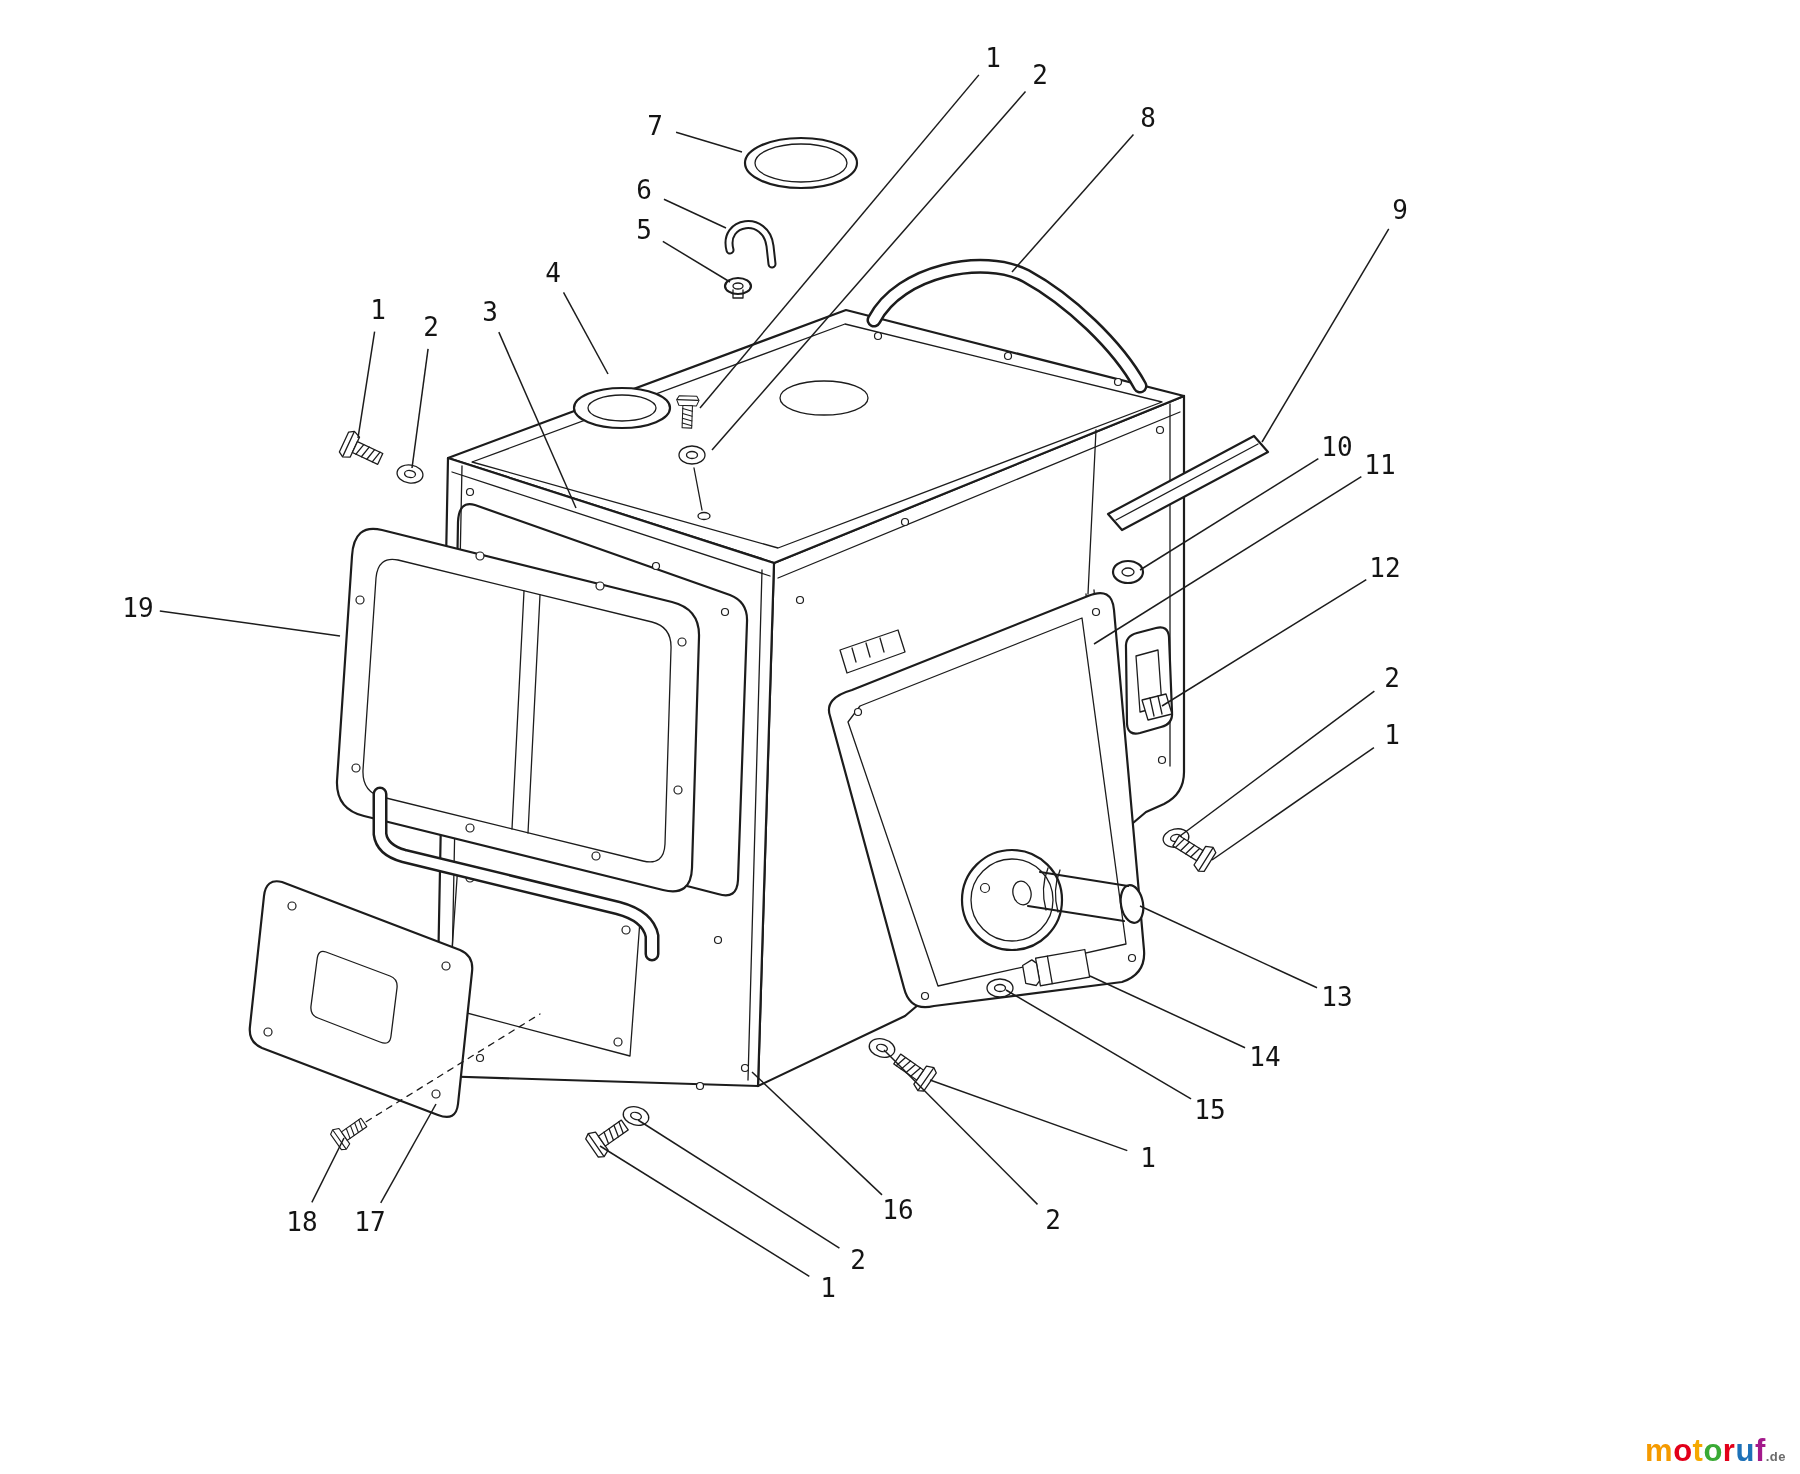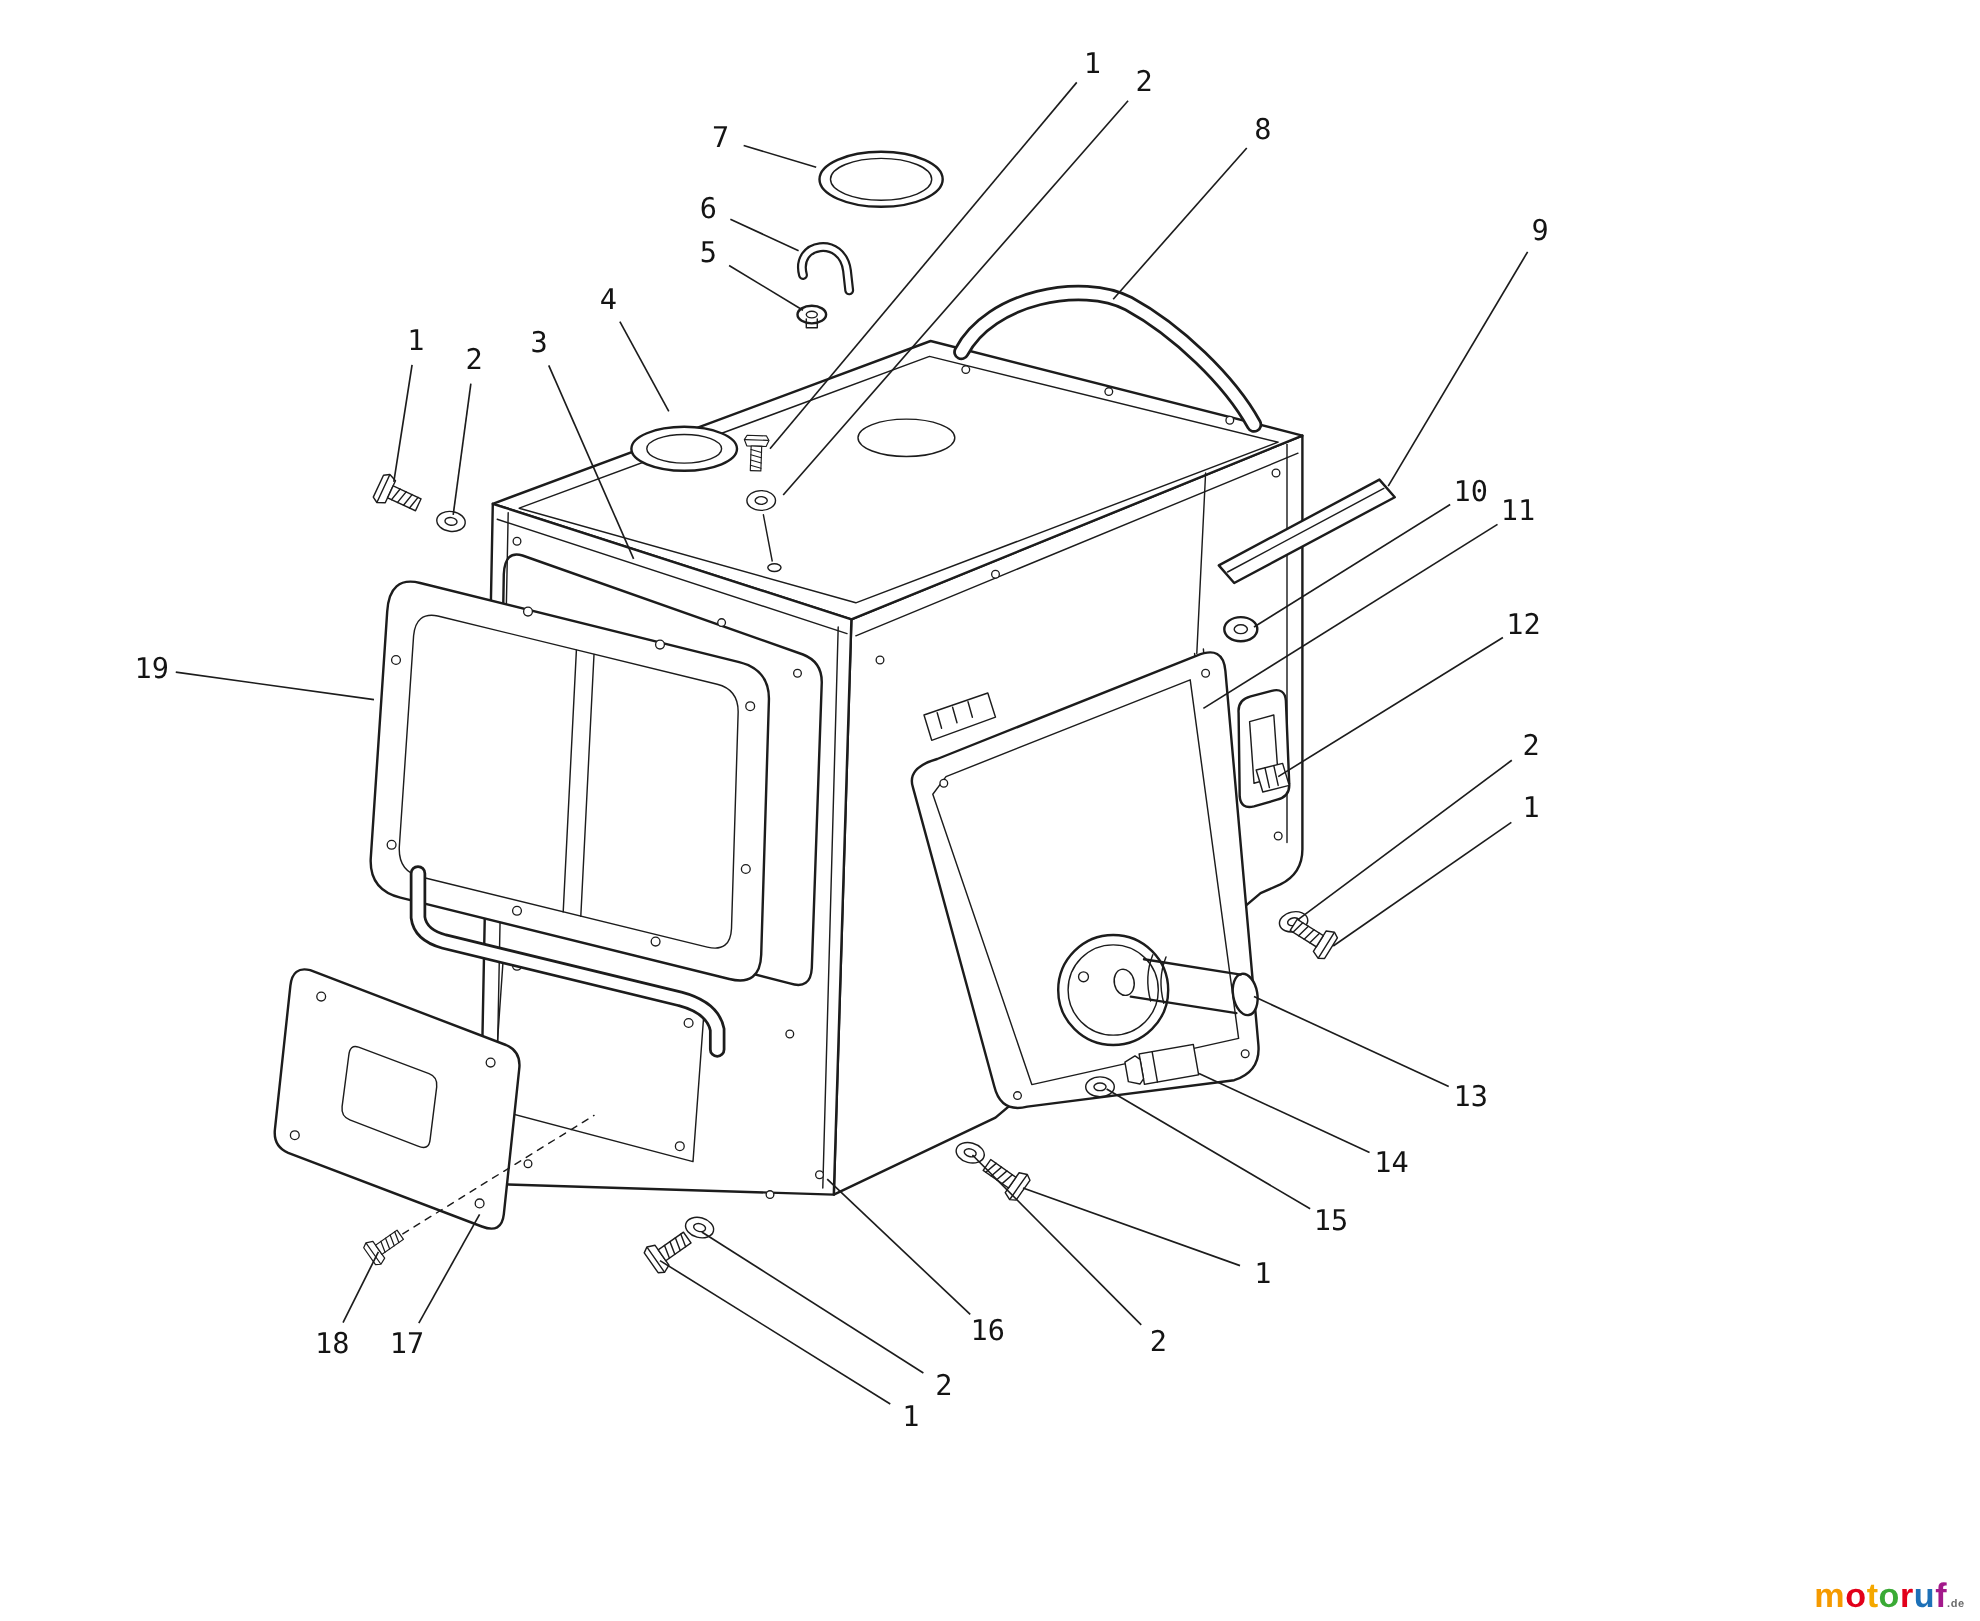--- a/index.html
+++ b/index.html
@@ -18,21 +18,21 @@
   .tube-o-s { stroke:var(--line); stroke-width:9;  fill:none; stroke-linecap:round; }
   .tube-i-s { stroke:#ffffff;   stroke-width:5;  fill:none; stroke-linecap:round; }
   .leader   { stroke:var(--line); stroke-width:1.5; }
   .dash     { stroke-dasharray:6,6; }
   .callout-text { font:26px "DejaVu Sans Mono", monospace; fill:#141414; }
   .logo {
     position:absolute; right:14px; bottom:8px;
     font-family:"Liberation Sans", sans-serif; font-weight:bold;
     font-size:31px; letter-spacing:0.5px; line-height:1;
   }
-  .logo .suffix { font-size:10px;text-align:right; }
+  .logo .suffix { font-size:13px;text-align:right; }
 </style>
 </head>
 <body style="background: rgb(255, 255, 255);">
 
 <svg id="diagram-svg" width="1800" height="1474" viewBox="0 0 1800 1474">
 
   <defs>
     <pattern id="speck" width="16" height="16" patternUnits="userSpaceOnUse">
       <rect width="16" height="16" fill="#fdfdfd"></rect>
       <circle cx="3" cy="5" r="1.1" fill="#8d8d8d"></circle>

